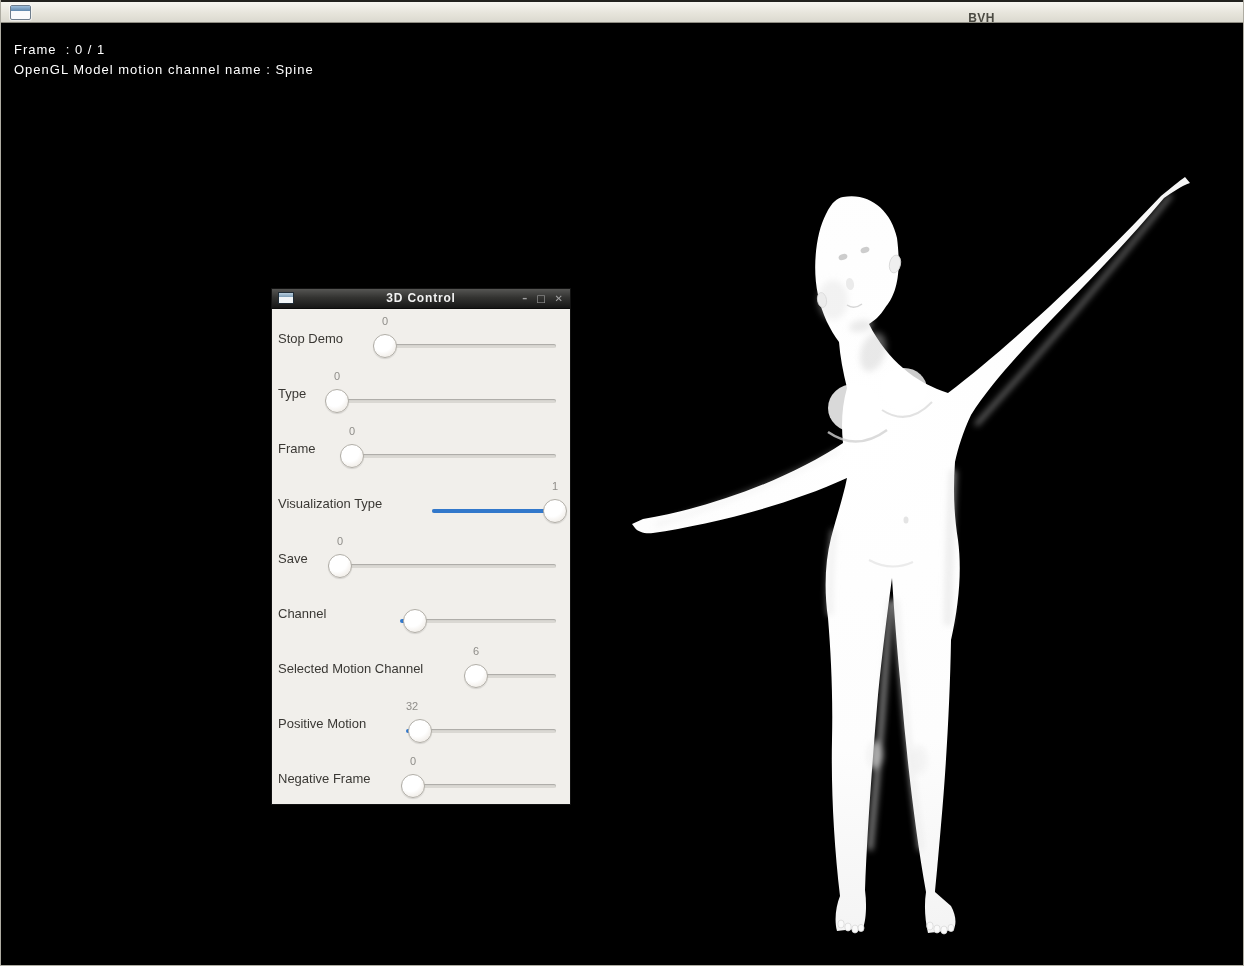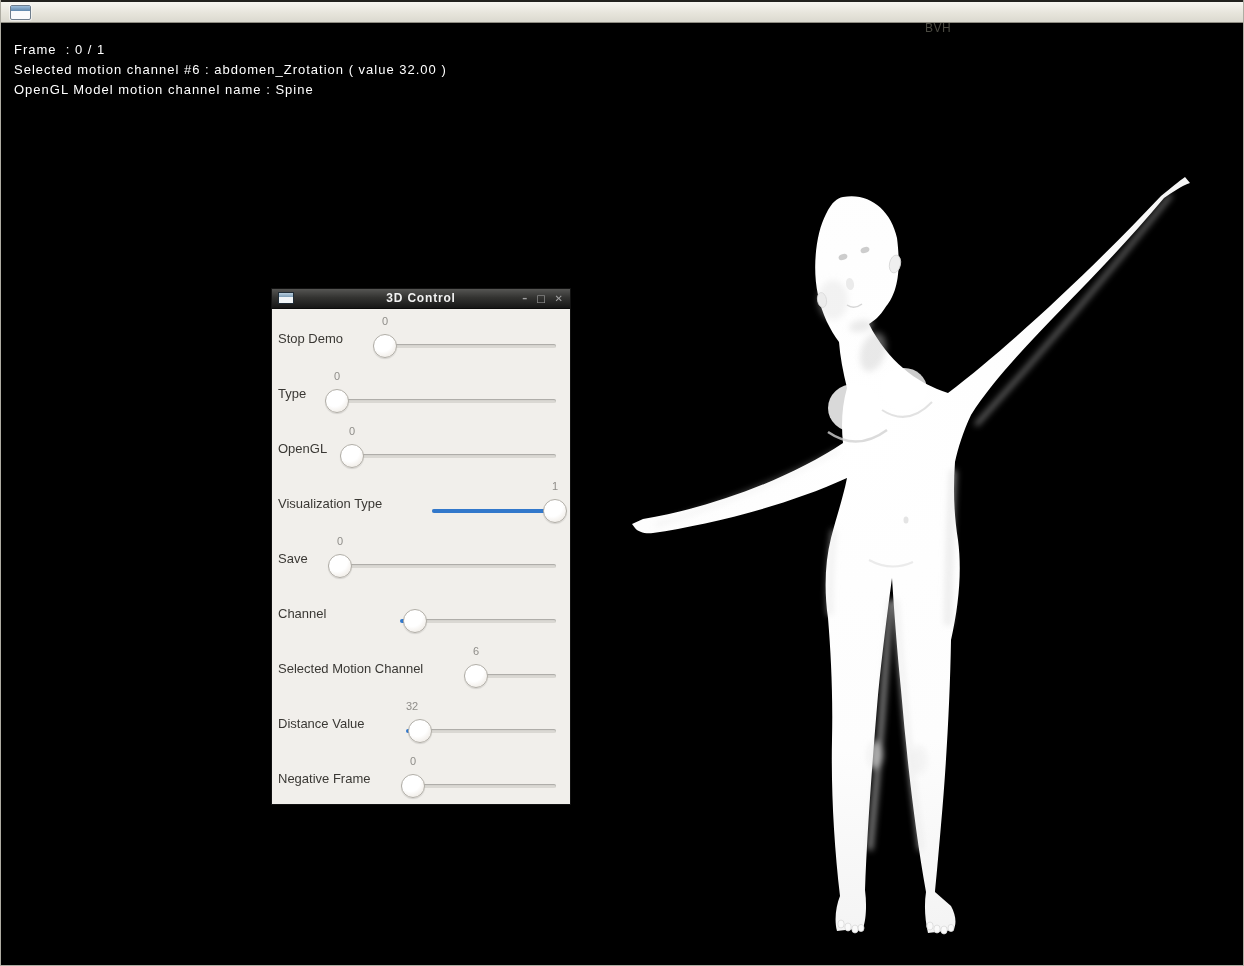--- a/index.html
+++ b/index.html
@@ -9,22 +9,22 @@
     box-sizing:border-box;
     border-left:1px solid #aeaca2;border-right:1px solid #aeaca2;border-bottom:1px solid #aeaca2;
   }
   
   .titlebar{
     position:absolute;top:0;left:0;right:0;height:23px;box-sizing:border-box;
     background:linear-gradient(#f7f6f1, #e7e5dc 55%, #dbd9cf);
     border-top:2px solid #22221f;border-bottom:1px solid #8f8d83;
   }
   .titlebar .app-title{
-    position:absolute;left:924px;top:19px;width:70px;text-align:left;
-    font-size:12px;font-weight:normal;color:#4b4a42;letter-spacing:.5px;
+    position:absolute;left:924px;top:9px;width:70px;text-align:right;
+    font-size:12px;font-weight:bold;color:#4b4a42;letter-spacing:.5px;
   }
   .win-icon{
     position:absolute;left:9px;top:3px;width:21px;height:15px;box-sizing:border-box;
     border:1px solid #6e7d8c;background:#fafbfc;border-radius:2px;
     box-shadow:0 0 0 1px rgba(255,255,255,.5);
   }
   .win-icon::before{
     content:"";position:absolute;left:0;top:0;right:0;height:5px;
     background:linear-gradient(#9dbcd8,#5f87ac);
   }
@@ -192,21 +192,20 @@
         <ellipse cx="929" cy="926" rx="3.2" ry="4"></ellipse>
         <ellipse cx="936" cy="929" rx="3.2" ry="4"></ellipse>
         <ellipse cx="943" cy="930" rx="3.2" ry="4"></ellipse>
         <ellipse cx="950" cy="928" rx="3" ry="3.6"></ellipse>
       </g>
     </svg>
   </div>
 
   <div class="hud">
     <div class="hud-line">Frame  : 0 / 1</div>
-    <div class="hud-line">Selected motion channel #6 : abdomen_Zrotation ( value 32.00 )</div>
     <div class="hud-line">OpenGL Model motion channel name : Spine</div>
   </div>
 
   <div class="control-window">
     <div class="cw-titlebar">
       <div class="cw-icon"></div>
       <div class="cw-title">3D Control</div>
       <div class="cw-buttons">
         <span class="cw-btn">–</span>
         <span class="cw-btn">□</span>
@@ -222,21 +221,21 @@
     </div>
 
     <div class="slider-row" style="top:112px;">
       <span class="slider-label">Type</span>
       <span class="slider-value" style="left:35px;">0</span>
       <div class="slider-track" style="left:53px;width:231px;"></div>
       <div class="slider-handle" style="left:53px;"></div>
     </div>
 
     <div class="slider-row" style="top:167px;">
-      <span class="slider-label">OpenGL</span>
+      <span class="slider-label">Frame</span>
       <span class="slider-value" style="left:50px;">0</span>
       <div class="slider-track" style="left:68px;width:216px;"></div>
       <div class="slider-handle" style="left:68px;"></div>
     </div>
 
     <div class="slider-row" style="top:222px;">
       <span class="slider-label">Visualization Type</span>
       <span class="slider-value" style="left:253px;">1</span>
       <div class="slider-track" style="left:160px;width:124px;"></div>
       <div class="slider-fill" style="left:160px;width:123px;"></div>
@@ -259,21 +258,21 @@
     </div>
 
     <div class="slider-row" style="top:387px;">
       <span class="slider-label">Selected Motion Channel</span>
       <span class="slider-value" style="left:174px;">6</span>
       <div class="slider-track" style="left:192px;width:92px;"></div>
       <div class="slider-handle" style="left:192px;"></div>
     </div>
 
     <div class="slider-row" style="top:442px;">
-      <span class="slider-label">Distance Value</span>
+      <span class="slider-label">Positive Motion</span>
       <span class="slider-value" style="left:110px;">32</span>
       <div class="slider-track" style="left:136px;width:148px;"></div>
       <div class="slider-fill" style="left:134px;width:8px;"></div>
       <div class="slider-handle" style="left:136px;"></div>
     </div>
 
     <div class="slider-row" style="top:497px;">
       <span class="slider-label">Negative Frame</span>
       <span class="slider-value" style="left:111px;">0</span>
       <div class="slider-track" style="left:129px;width:155px;"></div>

